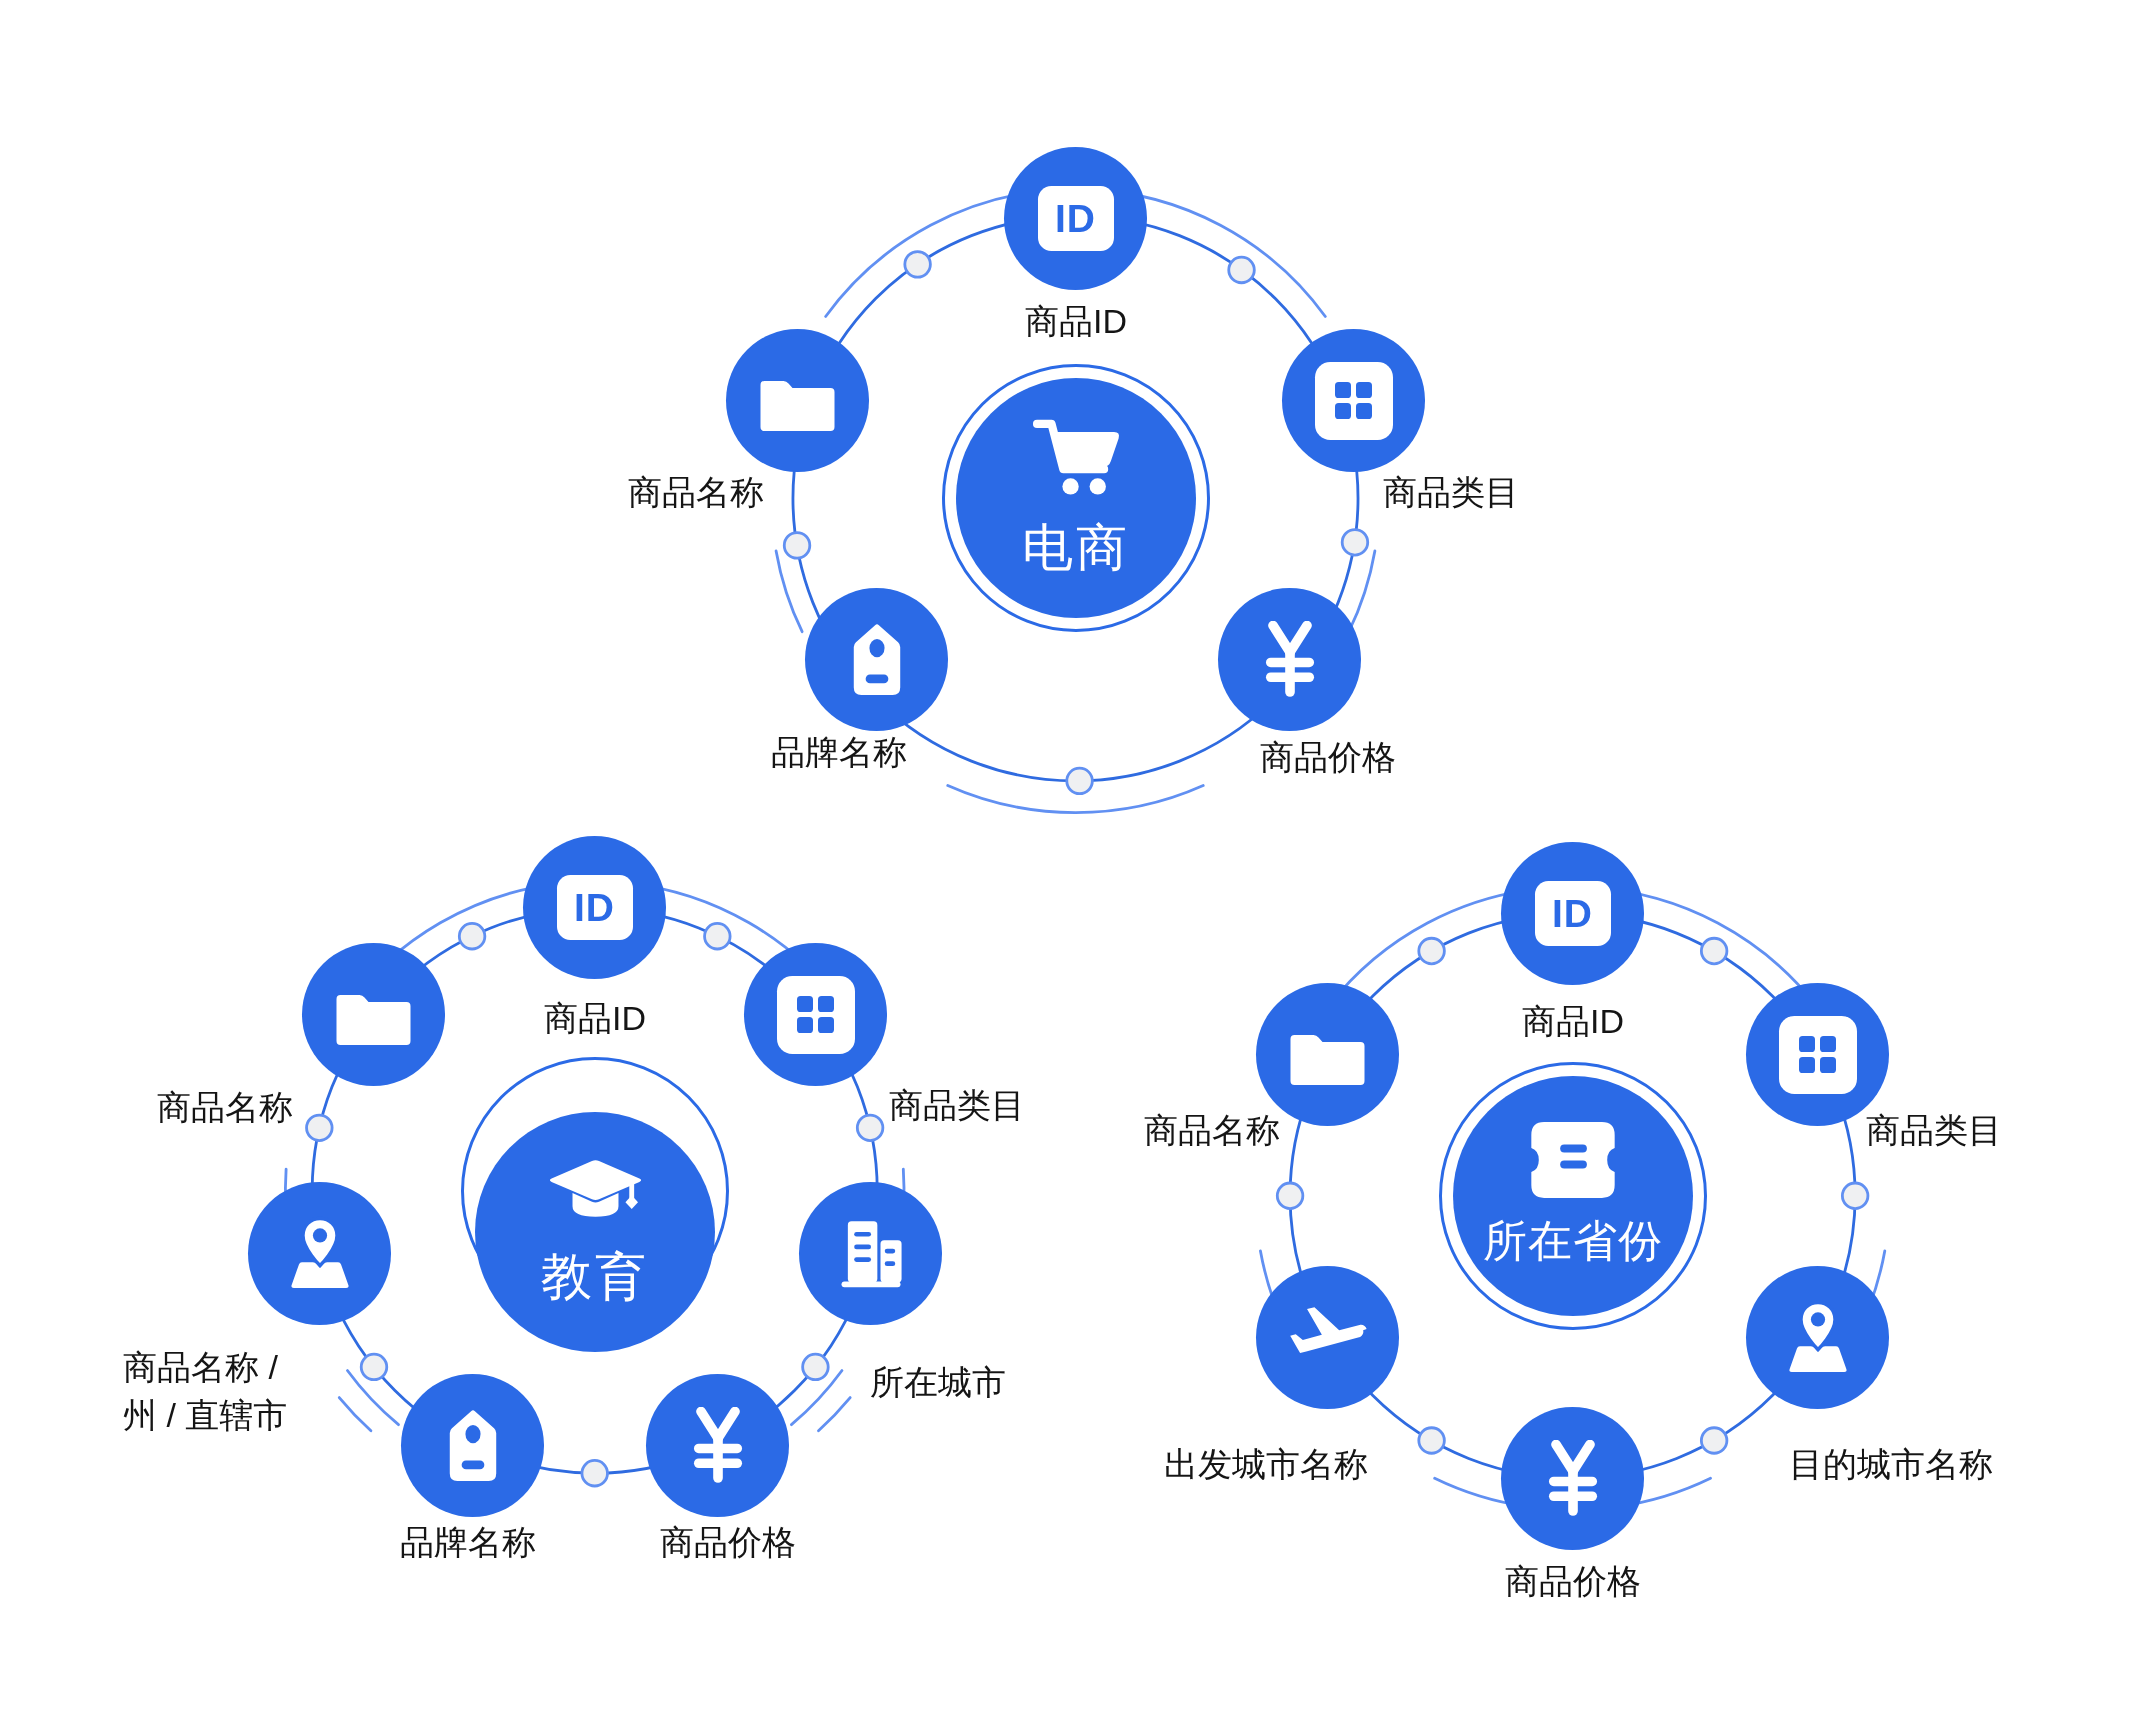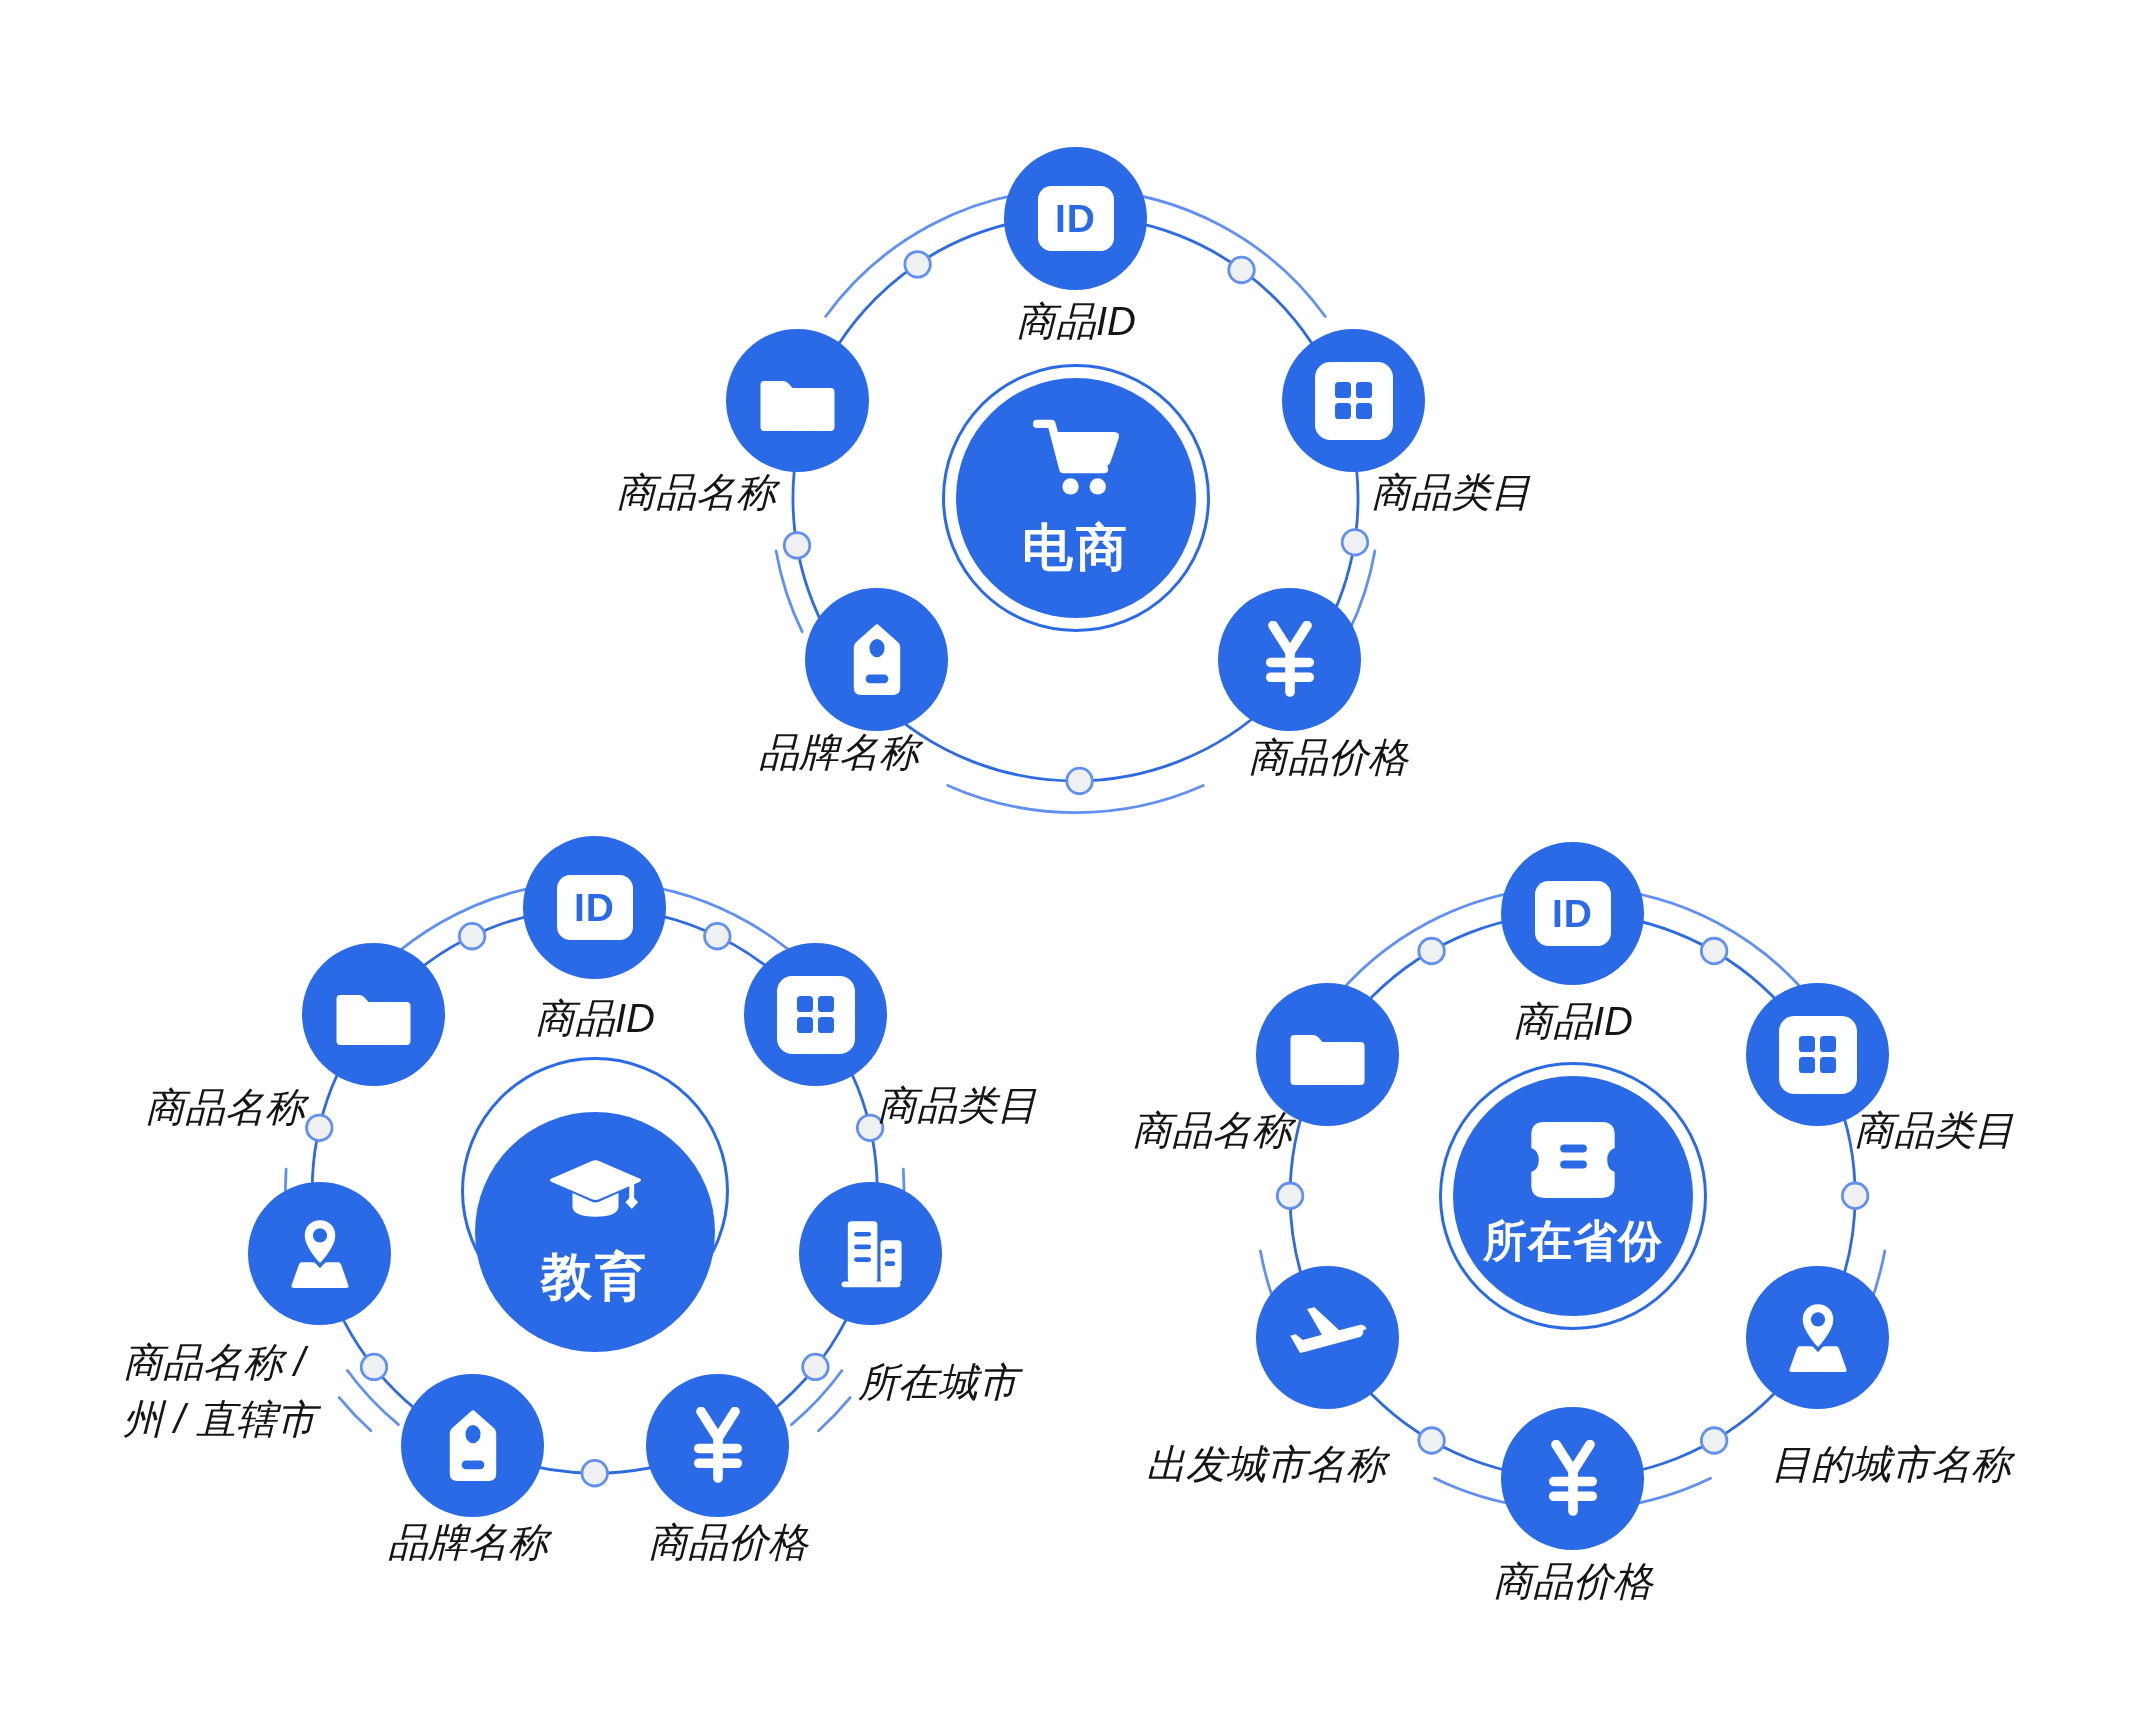--- a/index.html
+++ b/index.html
@@ -10,26 +10,26 @@
   html,body{background:#fff;}
   body{font-family:"Liberation Sans","DejaVu Sans",sans-serif;}
   .canvas{position:relative;width:2129px;height:1734px;background:var(--white);overflow:hidden;}
   .ringlayer{position:absolute;left:0;top:0;z-index:0;}
   .ring{fill:none;stroke:var(--ring);stroke-width:5.5;}
   .deco{fill:none;stroke:var(--light);stroke-width:5.5;stroke-linecap:round;}
   .dot{fill:var(--dotfill);stroke:var(--light);stroke-width:5.5;}
   .center-ring{position:absolute;width:268px;height:268px;border:3.1px solid var(--primary);border-radius:50%;z-index:1;}
   .center-disc{position:absolute;width:240px;height:240px;border-radius:50%;background:var(--primary);z-index:2;
     display:flex;flex-direction:column;align-items:center;justify-content:center;gap:13.3px;}
-  .center-label{color:#fff;font-size:51px;font-weight:700;letter-spacing:3.1px;white-space:nowrap;}
+  .center-label{color:#fff;font-size:51px;font-weight:400;letter-spacing:3.1px;white-space:nowrap;}
   .center-label.small{font-size:44px;letter-spacing:1px;}
   .sat{position:absolute;width:143px;height:143px;border-radius:50%;background:var(--primary);z-index:2;
     display:flex;align-items:center;justify-content:center;}
-  .lbl{position:absolute;z-index:3;color:var(--text);font-size:40px;line-height:1.42;white-space:nowrap;
-    transform:translate(-50%,-50%);text-align:center;font-style:italic;}
+  .lbl{position:absolute;z-index:3;color:var(--text);font-size:34px;line-height:1.42;white-space:nowrap;
+    transform:translate(-50%,-50%);text-align:center;}
   .lbl-left{transform:translate(0,-50%);text-align:left;white-space:pre-line;}
   .id-badge{width:76px;height:65px;background:#fff;border-radius:13.3px;color:var(--primary);
     font-weight:700;font-size:39px;letter-spacing:1px;display:flex;align-items:center;justify-content:center;}
   .grid-badge{width:78px;height:78px;background:#fff;border-radius:15.3px;display:flex;align-items:center;justify-content:center;}
   .grid-badge .cells{display:grid;grid-template-columns:15.3px 15.3px;grid-template-rows:15.3px 15.3px;gap:5.6px;}
   .grid-badge .cells i{display:block;background:var(--primary);border-radius:3.6px;}
 </style>
 </head>
 <body>
 

